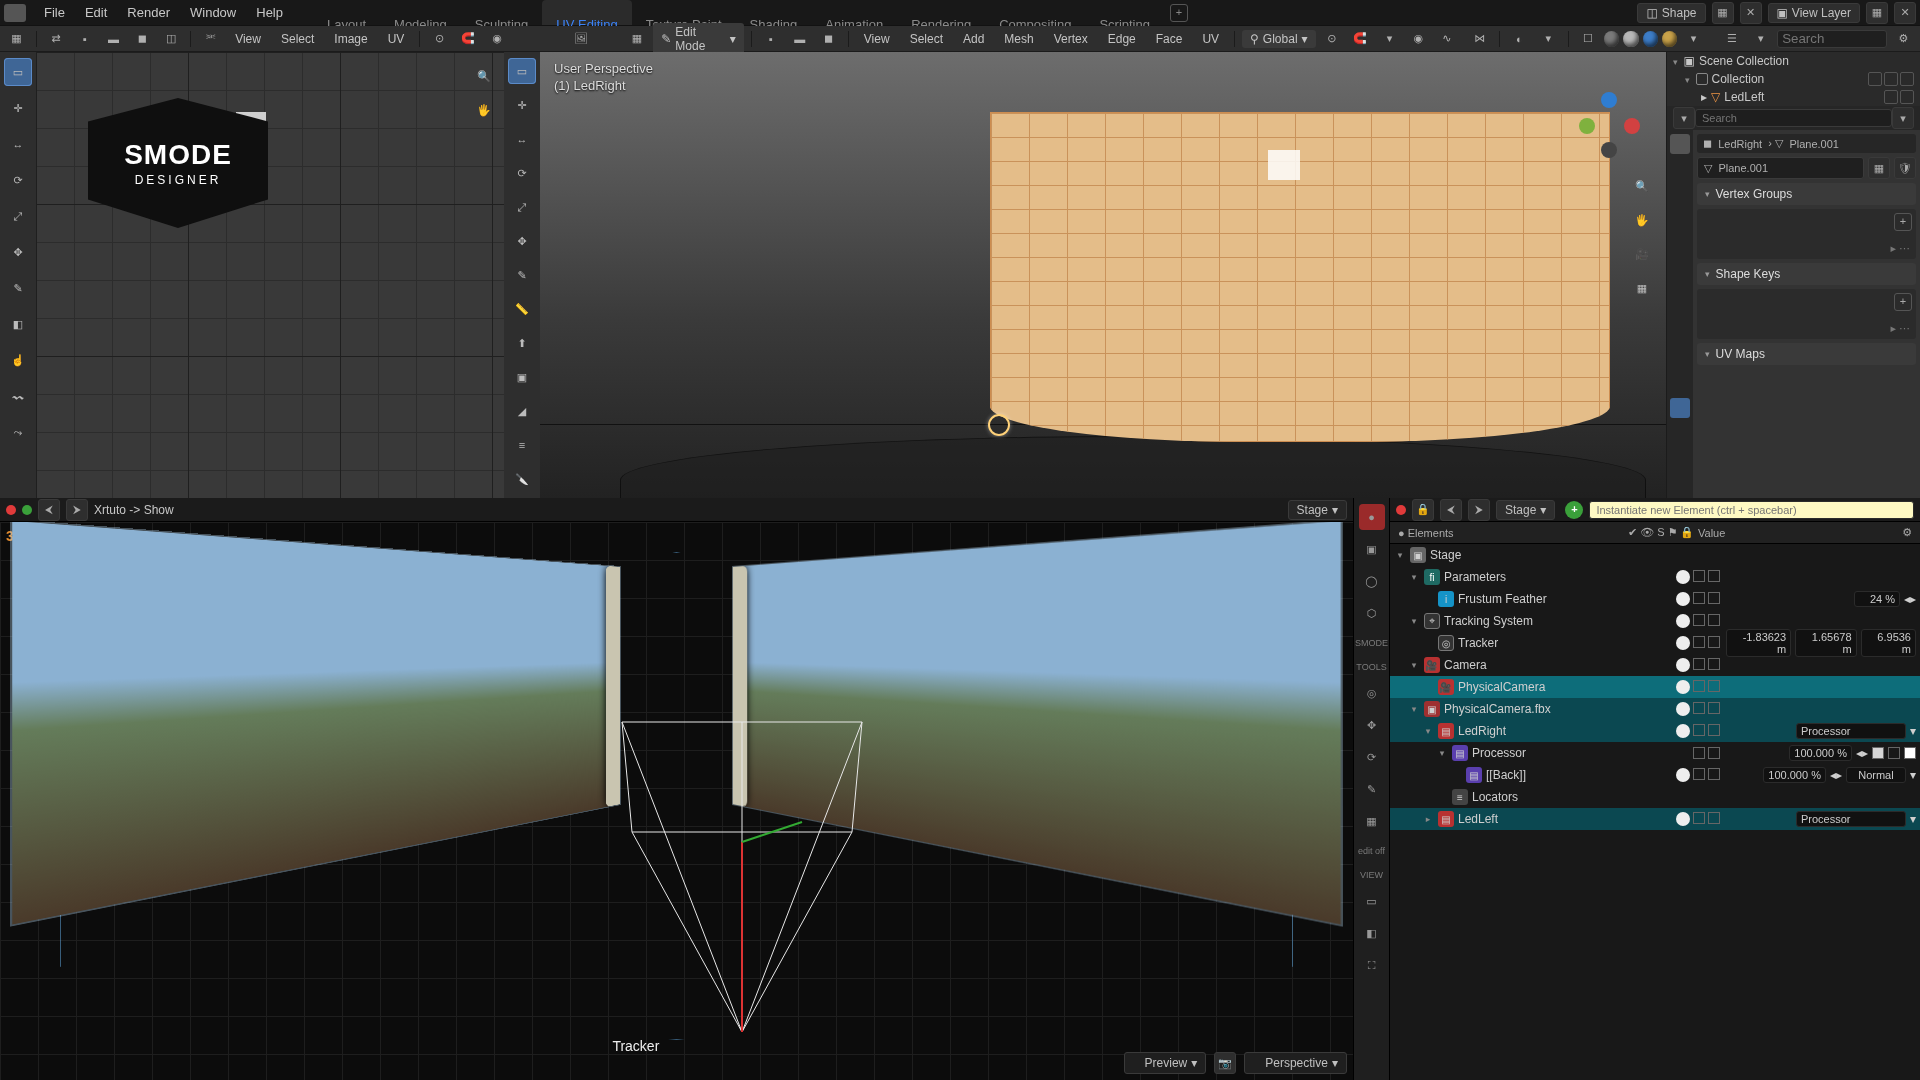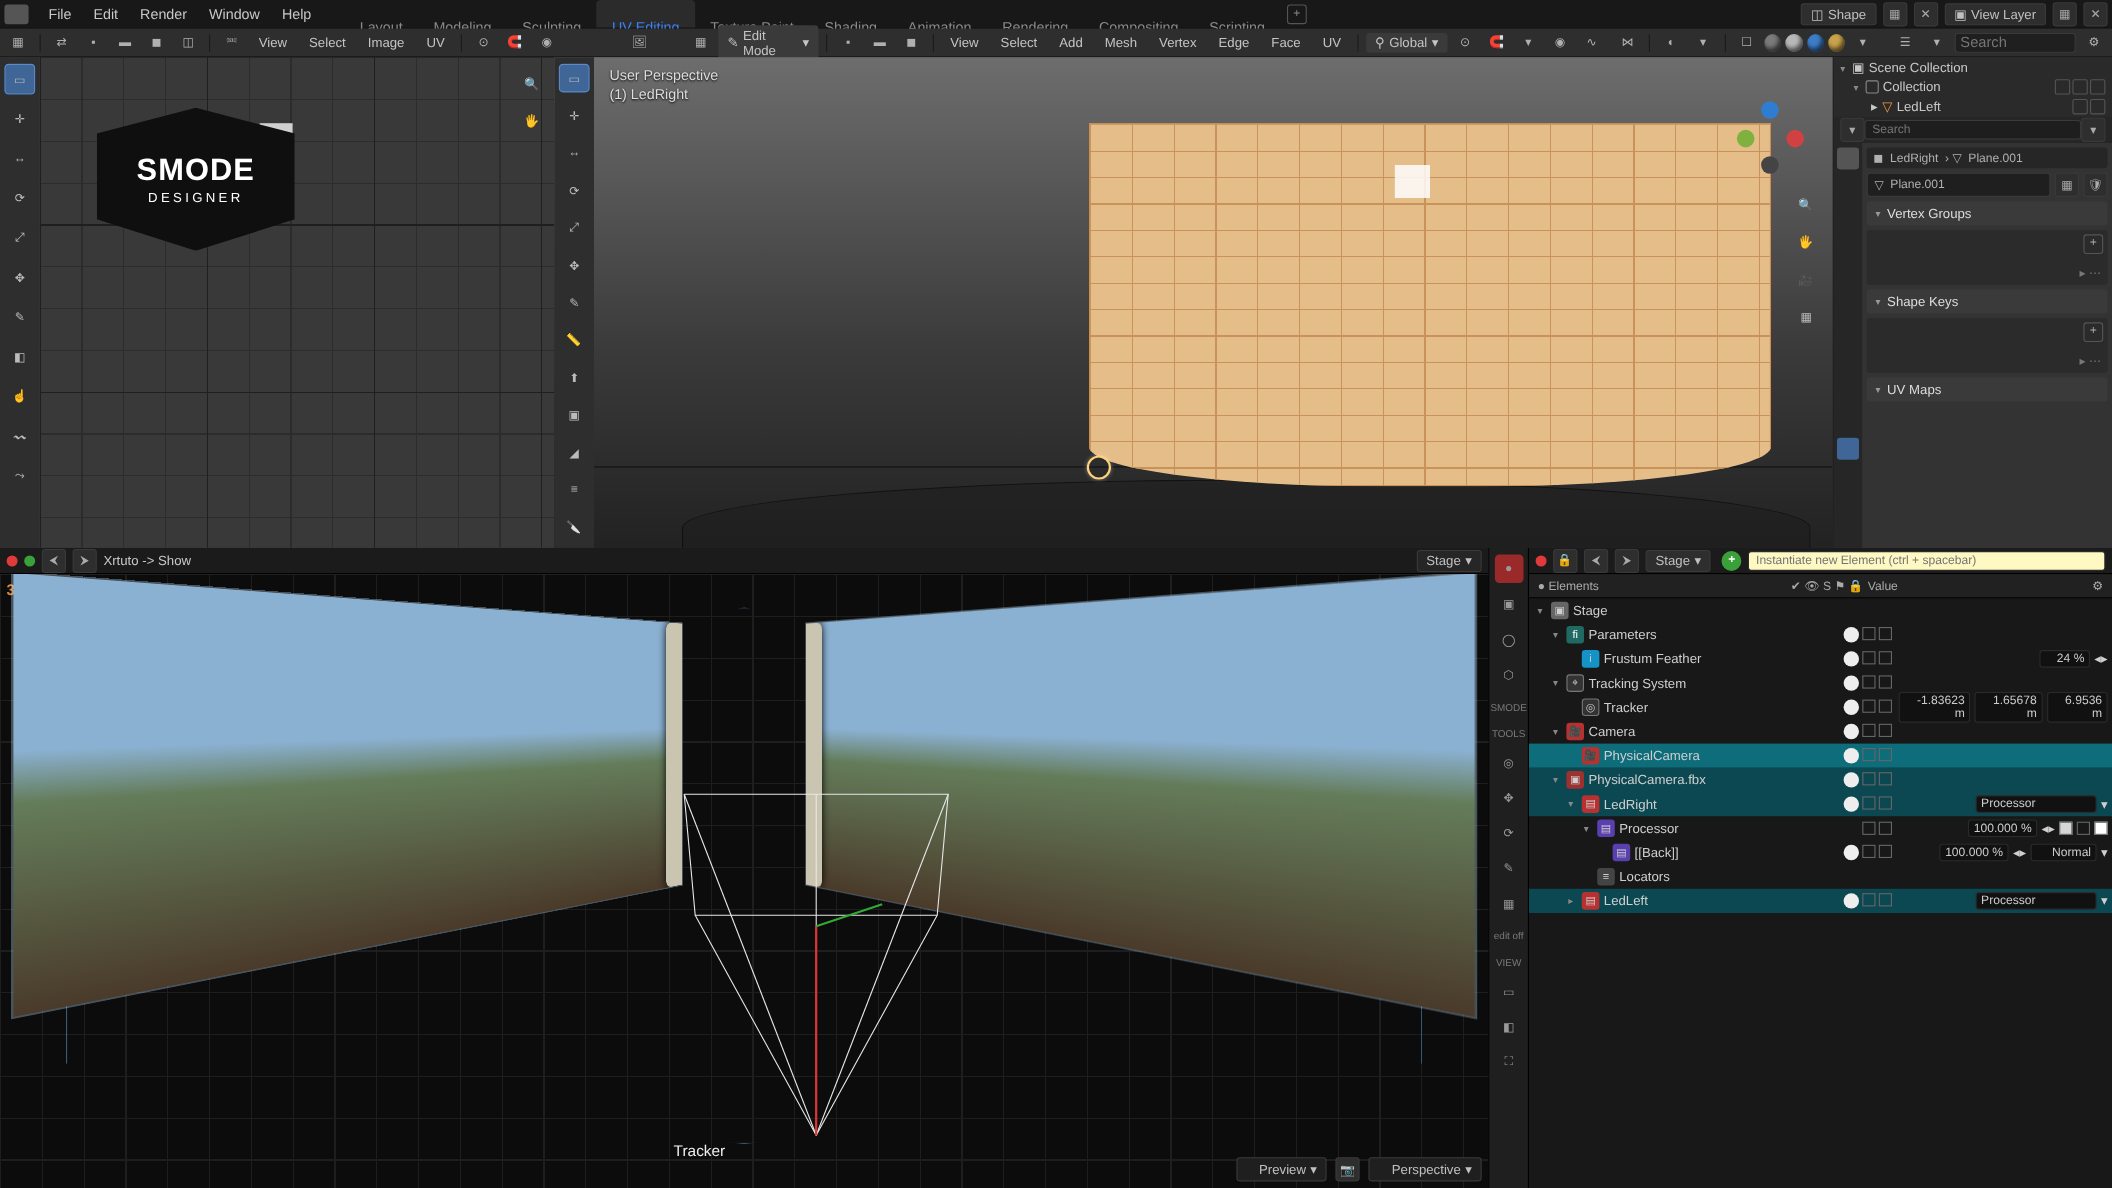--- a/index.html
+++ b/index.html
@@ -655,21 +655,21 @@
             <span class="ic ic-back">▤</span>
             <span class="nm">[[Back]]</span>
         <span class="ctrli">
               <span class="eye"></span>
               <span class="box"></span>
               <span class="box"></span>
             </span>
         <span class="val">
               <span class="vfield">100.000 %</span>
               <span>◂▸</span>
-              <span class="vfield" style="min-width:60px;text-align:right">Normal</span>
+              <span class="vfield" style="min-width:60px;text-align:center">Normal</span>
               <span>▾</span>
             </span>
       </div>
       <div class="tr">
         <span class="ind" style="width:42px"></span>
             <span class="tw"></span>
             <span class="ic ic-loc">≡</span>
             <span class="nm">Locators</span>
       </div>
       <div class="tr hl">

